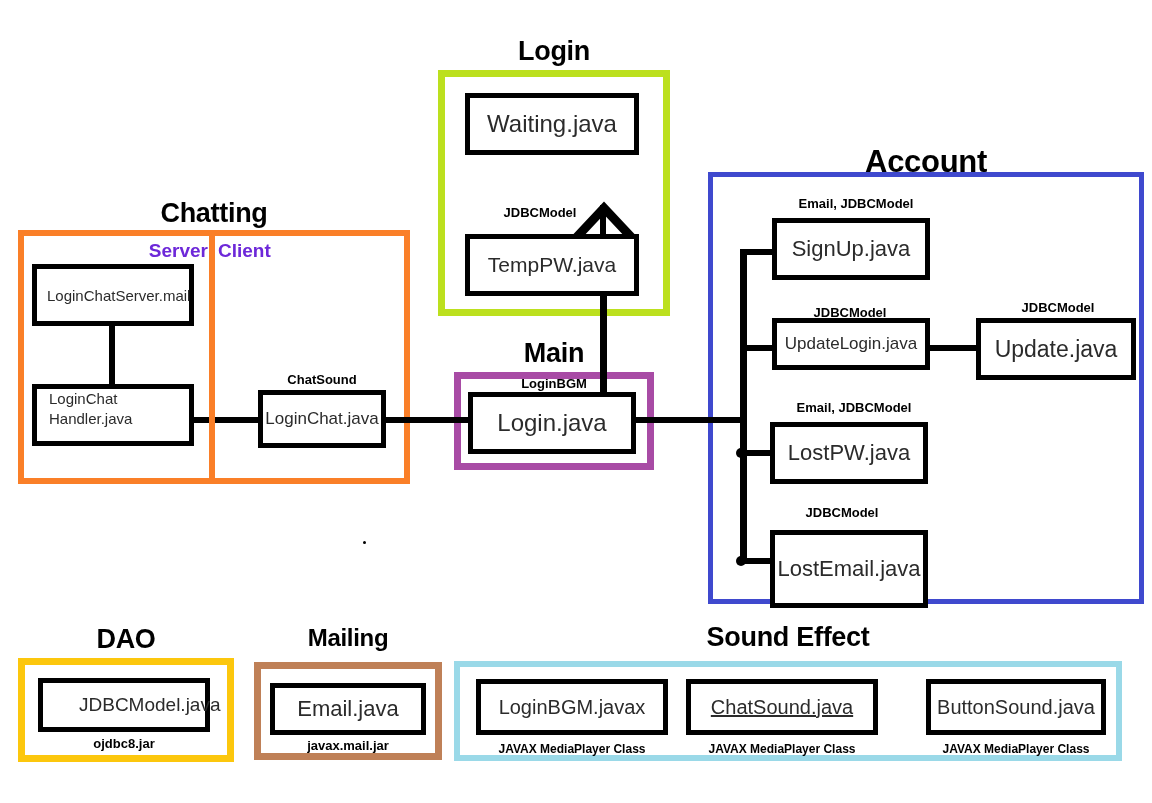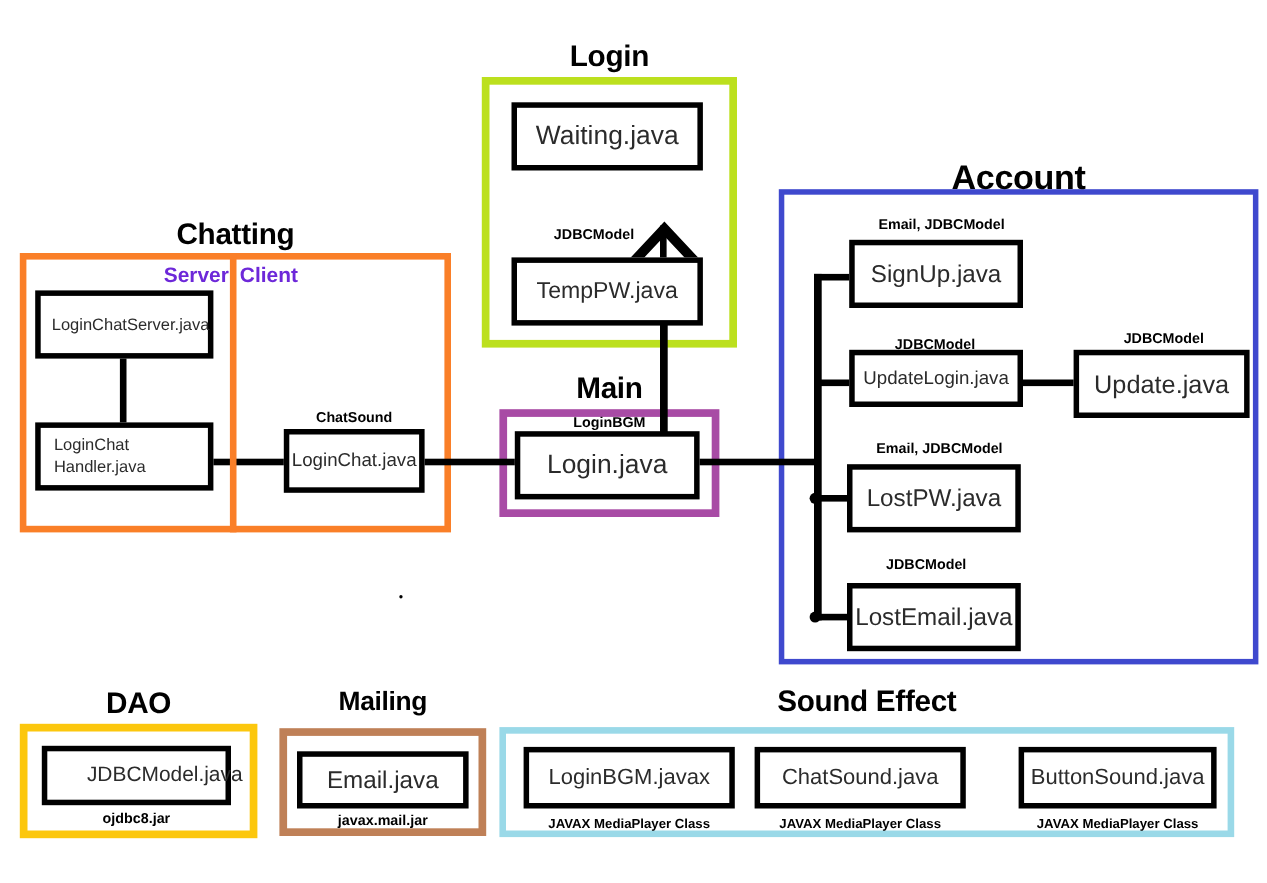--- a/index.html
+++ b/index.html
@@ -34,26 +34,26 @@
 <div id="canvas">
 
   <div class="group" style="left:18px;top:230px;width:392px;height:254px;border:6px solid #FA7F28;"></div>
   <div class="group-title" style="left:118px;top:198px;width:192px;font-size:27px;">Chatting</div>
 
   <div class="ln" style="left:209px;top:230px;width:6px;height:254px;background:#FA7F28;z-index:5;"></div>
   <div class="sub" style="left:148px;top:240px;width:60px;text-align:right;">Server</div>
   <div class="sub" style="left:218px;top:240px;">Client</div>
 
   <div class="node" style="left:32px;top:264px;width:162px;height:62px;">
-    <span style="font-size:15px;padding-left:10px;">LoginChatServer.java</span>
+    <span style="font-size:15px;padding-left:10px;">LoginChatServer.mail</span>
   </div>
 
   <div class="ln" style="left:109px;top:324px;width:6px;height:62px;"></div>
 
-  <div class="node" style="left:32px;top:384px;width:162px;height:62px;flex-direction:column;justify-content:center;align-items:flex-start;">
+  <div class="node" style="left:32px;top:384px;width:162px;height:62px;flex-direction:column;justify-content:flex-start;align-items:flex-start;">
     <span style="font-size:15px;padding-left:12px;line-height:20px;">LoginChat</span>
     <span style="font-size:15px;padding-left:12px;line-height:20px;">Handler.java</span>
   </div>
 
   <div class="ln" style="left:192px;top:417px;width:70px;height:6px;"></div>
 
   <div class="cap" style="left:258px;top:372px;width:128px;">ChatSound</div>
   <div class="node" style="left:258px;top:390px;width:128px;height:58px;">
     <span style="font-size:17px;text-align:center;">LoginChat.java</span>
   </div>
@@ -118,21 +118,21 @@
   <div class="ln" style="left:740px;top:450px;width:42px;height:6px;"></div>
   <div class="dot" style="left:736px;top:448px;width:10px;height:10px;"></div>
   <div class="cap" style="left:768px;top:400px;width:172px;">Email,  JDBCModel</div>
   <div class="node" style="left:770px;top:422px;width:158px;height:62px;">
     <span style="font-size:22px;text-align:center;">LostPW.java</span>
   </div>
 
   <div class="ln" style="left:740px;top:558px;width:42px;height:6px;"></div>
   <div class="dot" style="left:736px;top:556px;width:10px;height:10px;"></div>
   <div class="cap" style="left:782px;top:505px;width:120px;">JDBCModel</div>
-  <div class="node" style="left:770px;top:530px;width:158px;height:62px;">
+  <div class="node" style="left:770px;top:530px;width:158px;height:78px;">
     <span style="font-size:22px;text-align:center;">LostEmail.java</span>
   </div>
 
   <div class="group" style="left:18px;top:658px;width:216px;height:104px;border:7px solid #FCC70D;"></div>
   <div class="group-title" style="left:18px;top:624px;width:216px;font-size:27px;">DAO</div>
   <div class="node" style="left:38px;top:678px;width:172px;height:54px;">
     <span style="font-size:19px;text-align:center;padding-left:36px;">JDBCModel.java</span>
   </div>
   <div class="cap" style="left:38px;top:736px;width:172px;">ojdbc8.jar</div>
 
@@ -145,21 +145,21 @@
 
   <div class="group" style="left:454px;top:661px;width:668px;height:100px;border:6px solid #9AD9E8;"></div>
   <div class="group-title" style="left:600px;top:622px;width:376px;font-size:27px;">Sound Effect</div>
 
   <div class="node" style="left:476px;top:679px;width:192px;height:56px;">
     <span style="font-size:20px;text-align:center;">LoginBGM.javax</span>
   </div>
   <div class="cap" style="left:472px;top:742px;width:200px;font-size:12px;">JAVAX MediaPlayer Class</div>
 
   <div class="node" style="left:686px;top:679px;width:192px;height:56px;">
-    <span style="font-size:20px;text-align:center;">ChatSound.java</span>
+    <span style="font-size:20px;text-align:center;text-decoration:underline;">ChatSound.java</span>
   </div>
   <div class="cap" style="left:682px;top:742px;width:200px;font-size:12px;">JAVAX MediaPlayer Class</div>
 
   <div class="node" style="left:926px;top:679px;width:180px;height:56px;">
     <span style="font-size:20px;text-align:center;">ButtonSound.java</span>
   </div>
   <div class="cap" style="left:916px;top:742px;width:200px;font-size:12px;">JAVAX MediaPlayer Class</div>
 
 </div>
 

